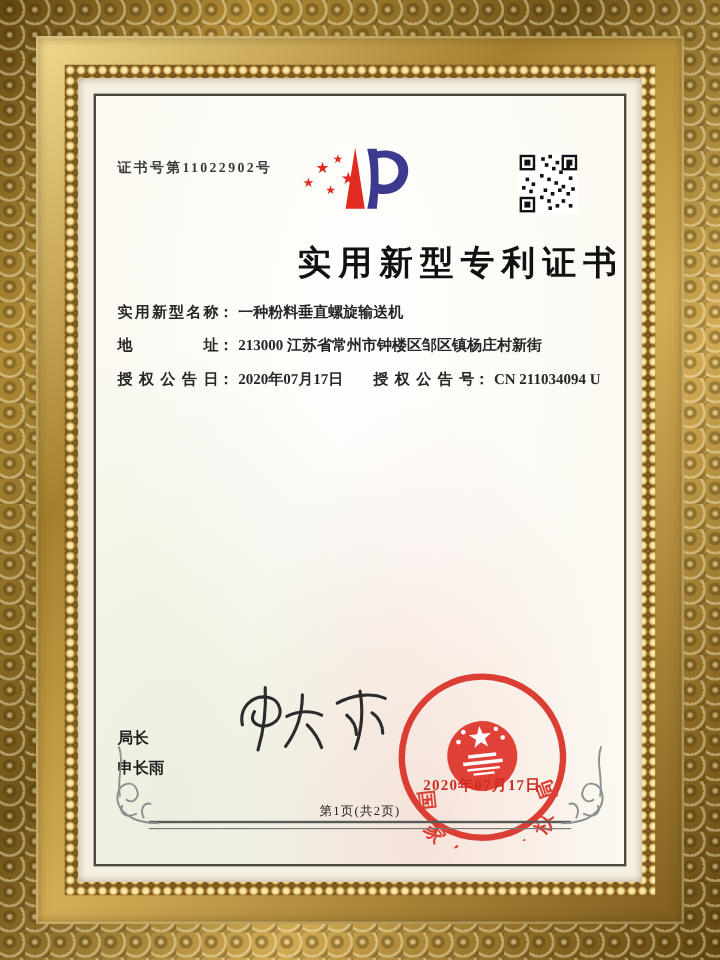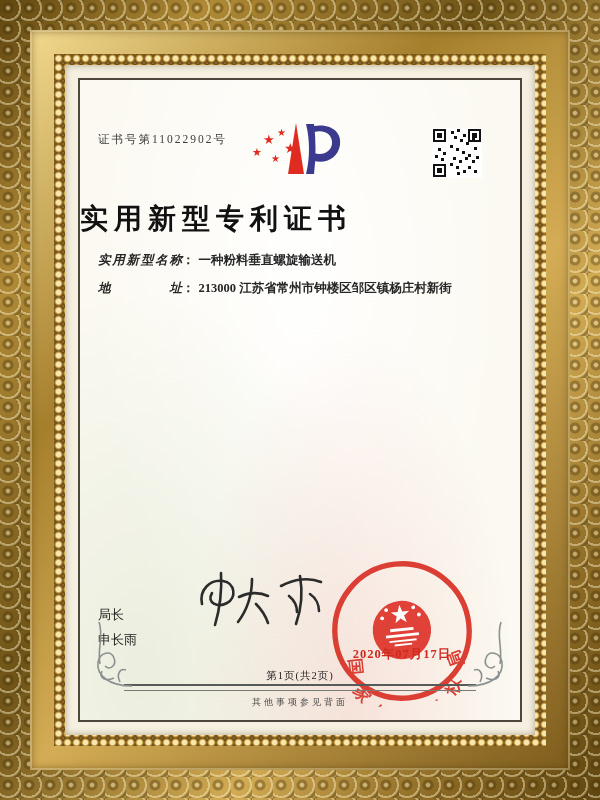--- a/index.html
+++ b/index.html
@@ -22,45 +22,45 @@
     box-shadow:inset 0 0 7px rgba(120,100,60,.55);}
   .paper{position:relative;width:100%;height:100%;box-sizing:border-box;
     border:2px solid #4d463c;
     background:
       radial-gradient(ellipse at 62% 97%, rgba(238,176,168,.30), transparent 42%),
       radial-gradient(ellipse at 14% 92%, rgba(188,208,168,.25), transparent 46%),
       radial-gradient(ellipse at 50% 30%, rgba(255,255,255,.9), transparent 70%),
       #fbf9f1;
     color:#262626;}
   
-  .cert-no{position:absolute;left:18px;top:52px;font-size:11.5px;font-weight:400;
+  .cert-no{position:absolute;left:18px;top:52px;font-size:11.5px;font-weight:700;
     letter-spacing:2px;color:#3a3a3a;}
   .logo{position:absolute;left:168px;top:40px;}
   .qr{position:absolute;left:352px;top:48px;width:50px;height:50px;background:#fff;}
   .qr .fp{position:absolute;width:13px;height:13px;border:2.5px solid #111;box-sizing:border-box;}
   .qr .fp::after{content:"";position:absolute;inset:2px;background:#111;}
   .qr .fp.tl{left:1px;top:1px}.qr .fp.tr{right:1px;top:1px}.qr .fp.bl{left:1px;bottom:1px}
   .qr .dots{position:absolute;left:0;top:0;width:3px;height:3px;background:transparent;
     box-shadow:19px 3px #111,25px 1px #111,31px 6px #111,22px 8px #111,28px 11px #111,
       34px 14px #111,18px 17px #111,24px 20px #111,30px 23px #111,36px 26px #111,
       6px 20px #111,11px 24px #111,3px 27px #111,9px 30px #111,21px 29px #111,
       27px 32px #111,33px 29px #111,40px 32px #111,18px 35px #111,24px 38px #111,
       36px 38px #111,42px 19px #111,40px 9px #111,42px 42px #111,31px 42px #111,
       25px 44px #111,44px 28px #111;}
-  .title{position:absolute;left:0;right:0;top:120px;text-align:left;
+  .title{position:absolute;left:0;right:0;top:120px;text-align:right;
     font-size:28px;font-weight:bold;letter-spacing:6px;color:#111;}
   .fields{position:absolute;left:18px;right:18px;top:172px;font-size:12.5px;font-weight:600;}
   .row{height:19px;margin-bottom:9px;white-space:nowrap;}
-  .flabel{display:inline-block;width:84px;text-align:justify;text-align-last:justify;font-style:italic;}
+  .flabel{display:inline-block;width:84px;text-align:justify;text-align-last:justify;}
   .colon{margin-right:4px;}
   .pair2{margin-left:22px;}
   .paras{position:absolute;left:18px;right:20px;top:374px;font-size:10.8px;
     line-height:15.5px;text-align:justify;color:#303030;}
   .paras p{margin:0;text-indent:2em;}
-  .director{position:absolute;left:18px;top:522px;font-size:13px;font-weight:normal;
+  .director{position:absolute;left:18px;top:522px;font-size:13px;font-weight:bold;
     line-height:25px;color:#1e1e1e;}
   .signature{position:absolute;left:104px;top:488px;}
   .seal{position:absolute;left:249px;top:478px;width:146px;height:146px;
     transform:rotate(-6deg);opacity:.93;}
   .seal-date{position:absolute;left:252px;top:566px;width:140px;text-align:center;
     font-size:12.5px;font-weight:bold;color:#cf2a20;letter-spacing:1px;z-index:3;}
   .page-foot{position:absolute;left:0;right:0;top:589px;text-align:center;
     font-size:10.5px;font-weight:400;letter-spacing:1px;color:#222;}
   .rule{position:absolute;left:44px;right:44px;top:604px;height:4px;
     border-top:2px solid #565b58;border-bottom:1px solid #777c79;}
@@ -103,20 +103,24 @@
             </div>
 
             <div class="title">实用新型专利证书</div>
 
             <div class="fields">
               <div class="row">
                 <span class="flabel">实用新型名称</span><span class="colon">：</span><span class="fvalue">一种粉料垂直螺旋输送机</span>
               </div>
               <div class="row">
                 <span class="flabel">地址</span><span class="colon">：</span><span class="fvalue">213000 江苏省常州市钟楼区邹区镇杨庄村新街</span>
+              </div>
+              <div class="row">
+                <span><span class="flabel">授权公告日</span><span class="colon">：</span><span class="fvalue">2020年07月17日</span></span>
+                <span class="pair2"><span class="flabel">授权公告号</span><span class="colon">：</span><span class="fvalue">CN 211034094 U</span></span>
               </div>
             </div>
 
 
             <div class="director">
               <div>局长</div>
               <div>申长雨</div>
             </div>
 
             <div class="signature">
@@ -169,20 +173,19 @@
             </div>
             <div class="corner r">
               <svg width="44" height="68" viewBox="0 0 44 68" fill="none" stroke="#8b9191" stroke-width="1.6">
                 <path d="M42,66 C20,66 6,56 8,42 C10,32 21,30 24,38 C27,45 20,51 15,46"></path>
                 <path d="M10,44 C7,28 14,16 9,2"></path>
                 <path d="M24,58 C15,62 9,58 12,51"></path>
                 <path d="M30,62 C26,54 30,48 36,50"></path>
               </svg>
             </div>
 
-            <div class="back-note">其他事项参见背面</div>
 
           </div>
         </div>
       </div>
     </div>
   </div>
 </div>
 
 </body></html>

